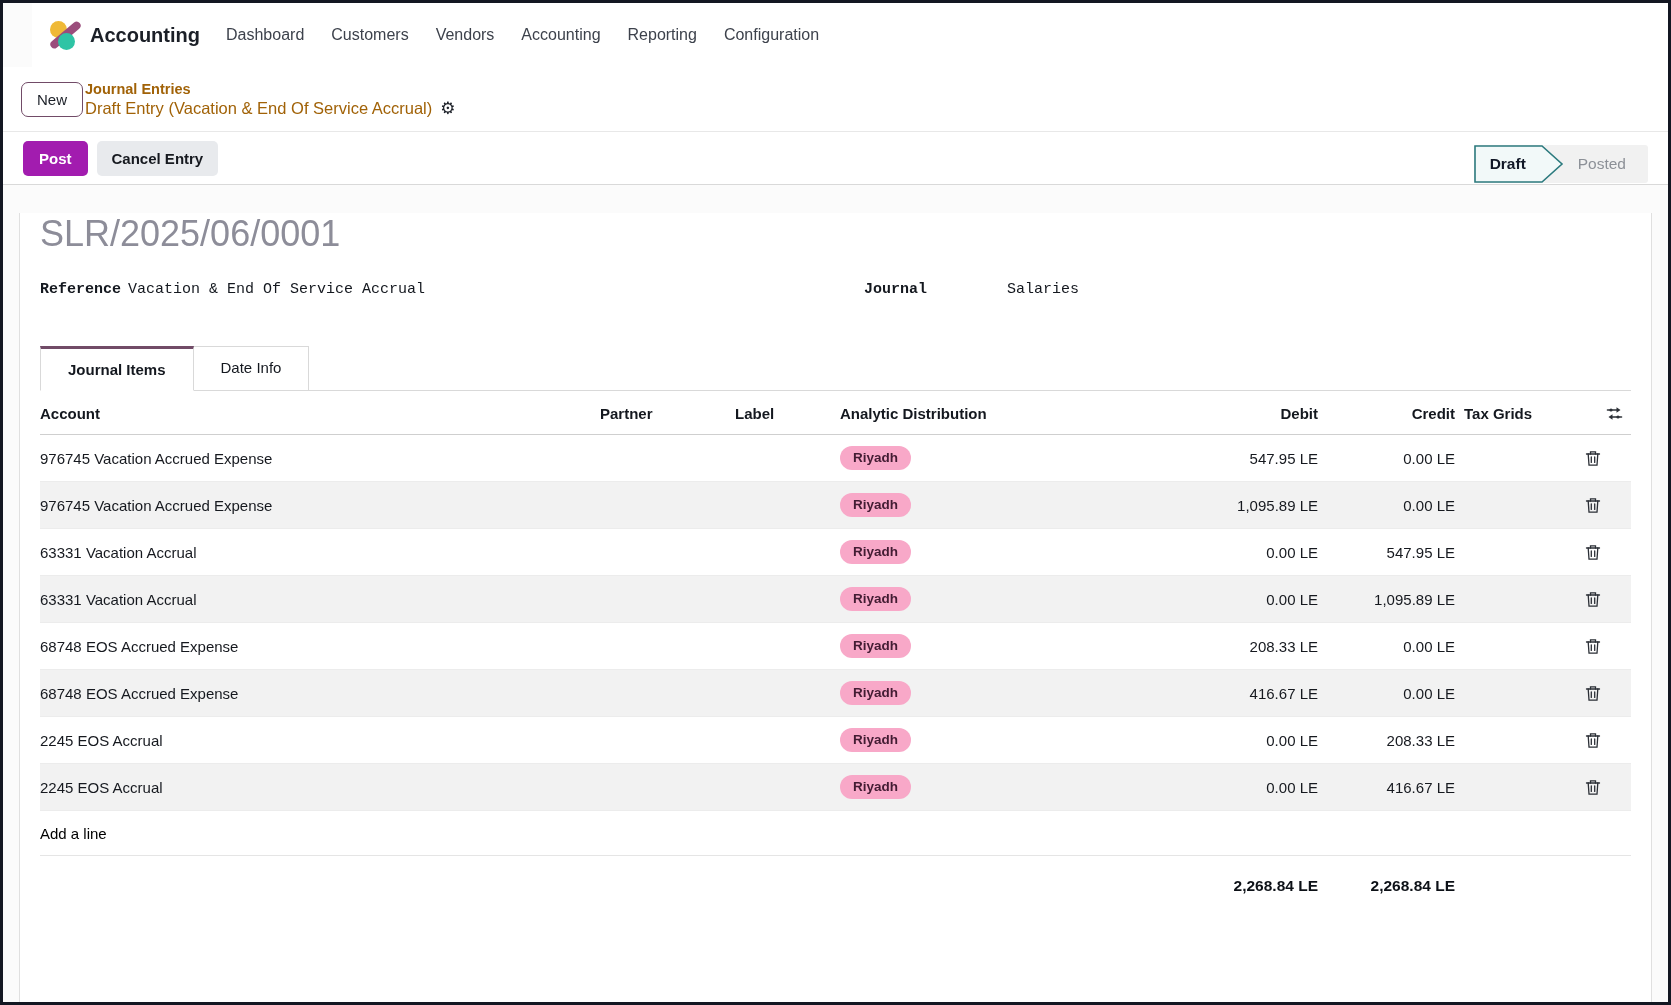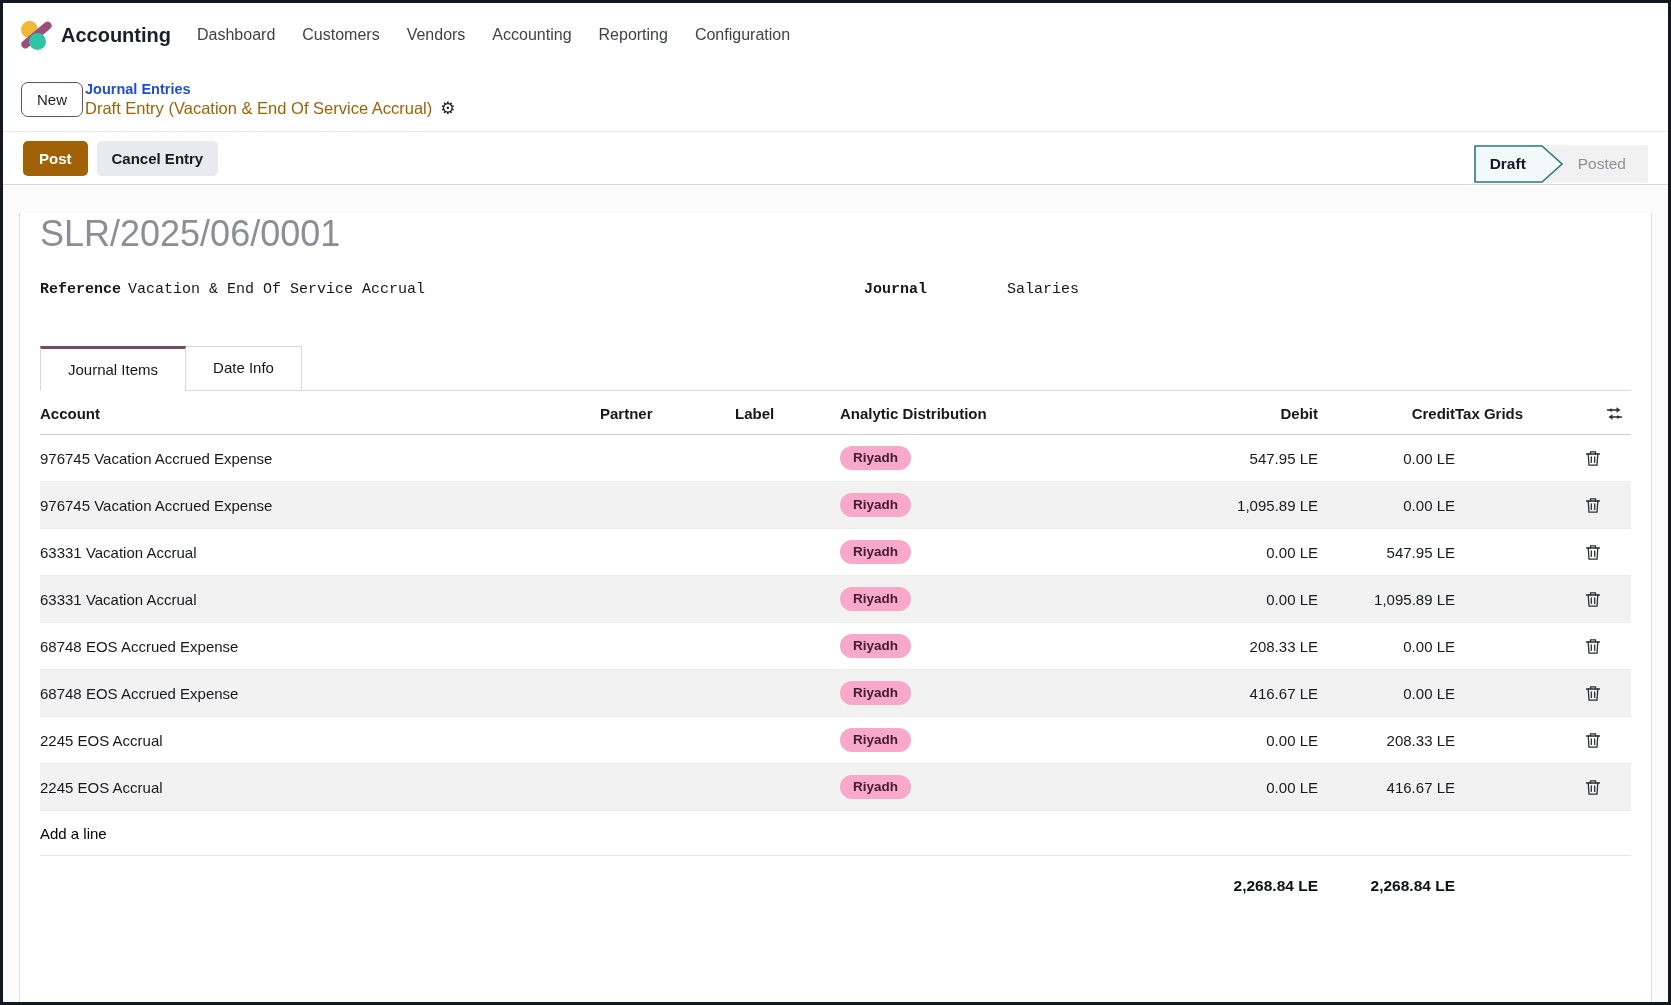--- a/index.html
+++ b/index.html
@@ -11,51 +11,51 @@
   .frame {
     width:1671px; height:1005px;
     border:3px solid #131722;
     background:#fbfbfb;
     overflow:hidden;
   }
 
   
   .navbar {
     height:64px; background:#fff;
-    display:flex; align-items:center; padding:0 18px;
+    display:flex; align-items:center; padding:0 18px;margin-left:29px;
   }
   .logo { position:relative; width:30px; height:32px; margin-right:10px; flex:0 0 auto; }
   .logo .dot-yellow { position:absolute; top:2px; left:0; width:17px; height:17px; border-radius:50%; background:#efb937; }
   .logo .slash { position:absolute; top:12px; left:-3px; width:37px; height:8px; border-radius:4px; background:#9b4d7c; transform:rotate(-40deg); }
   .logo .dot-teal { position:absolute; bottom:1px; left:8px; width:17px; height:17px; border-radius:50%; background:#2ec4a5; }
   .app-name { font-size:20px; font-weight:700; color:#1b1f27; margin-right:26px; }
   .nav-items { display:flex; align-items:center; gap:27px; }
   .nav-item { font-size:16px; color:#3d424c; cursor:pointer; white-space:nowrap; }
 
   
   .crumb-row { height:64px; background:#fff; display:flex; align-items:center; padding:0 18px; }
   .btn-new {
     background:#fff; border:1px solid #714B67; border-radius:7px;
     font-size:15px; color:#1b1f27; padding:8px 15px; margin-right:2px;
     font-family:inherit; cursor:pointer;
   }
   .crumbs { display:flex; flex-direction:column; justify-content:center; line-height:1.25; }
-  .crumb-parent { font-size:14.5px; font-weight:700; color:#1d4ed8; cursor:pointer; }
+  .crumb-parent { font-size:14.5px; font-weight:700; color:#a16207; cursor:pointer; }
   .crumb-current-wrap { display:flex; align-items:center; gap:8px; }
   .crumb-current { font-size:16.5px; color:#a16207; }
   .gear { font-size:17px; color:#1b1f27; cursor:pointer; line-height:1; }
 
   
   .statusbar {
     height:54px; background:#fff;
     border-top:1px solid #e8e8e8; border-bottom:1px solid #d9d9d9;
     display:flex; align-items:center; padding:0 20px;
   }
   .btn-post {
-    background:#a16207; color:#fff; border:none; border-radius:5px;
+    background:#a21caf; color:#fff; border:none; border-radius:5px;
     font-size:15px; font-weight:700; padding:9px 16px; margin-right:9px;
     font-family:inherit; cursor:pointer;
   }
   .btn-cancel {
     background:#e8eaed; color:#16191f; border:none; border-radius:5px;
     font-size:15px; font-weight:700; padding:9px 15px;
     font-family:inherit; cursor:pointer;
   }
   .spacer { flex:1; }
   .stepper { display:flex; align-items:center; height:38px; background:#f1f1f1; border-radius:3px;margin-top:12px; }
@@ -88,34 +88,34 @@
   .field-value { font-size:15px; color:#14181f; cursor:text; }
 
   
   .tabs { display:flex; margin-top:30px; border-bottom:1px solid #d9d9d9; }
   .tab {
     font-size:15px; color:#14181f; padding:12px 27px; cursor:pointer;
     position:relative; top:1px; background:#fff;
   }
   .tab.active {
     border:1px solid #d9d9d9; border-bottom:1px solid #fff;
-    border-top:3px solid #714B67; font-weight:400;
+    border-top:3px solid #714B67; font-weight:700;
   }
   .tab.inactive { border:1px solid #d9d9d9; border-left:none; }
 
   
   .jtable { margin-top:2px; }
   .trow, .thead, .totrow {
     display:grid;
     grid-template-columns:560px 135px 105px 318px 160px 137px 106px 1fr;
     align-items:center;
   }
   .thead { height:42px; font-weight:700; font-size:15px; color:#14181f; border-bottom:1px solid #cfcfcf; }
   .thead .h-debit, .thead .h-credit { text-align:right; }
-  .thead .h-taxgrids { }
+  .thead .h-taxgrids { padding-left:9px; }
   .thead .h-action { display:flex; justify-content:flex-end; padding-right:8px; }
   .cols-icon { cursor:pointer; display:inline-flex; }
 
   .trow { height:47px; font-size:15px; color:#16191f; border-bottom:1px solid #ececec; background:#fff; cursor:pointer; }
   .trow.stripe { background:#f2f2f2; }
   .c-debit, .c-credit { text-align:right; }
   .c-action { display:flex; justify-content:flex-end; padding-right:30px; }
   .badge {
     display:inline-block; background:#f8a8c8; color:#431c33;
     font-size:13.5px; font-weight:700; border-radius:999px;

